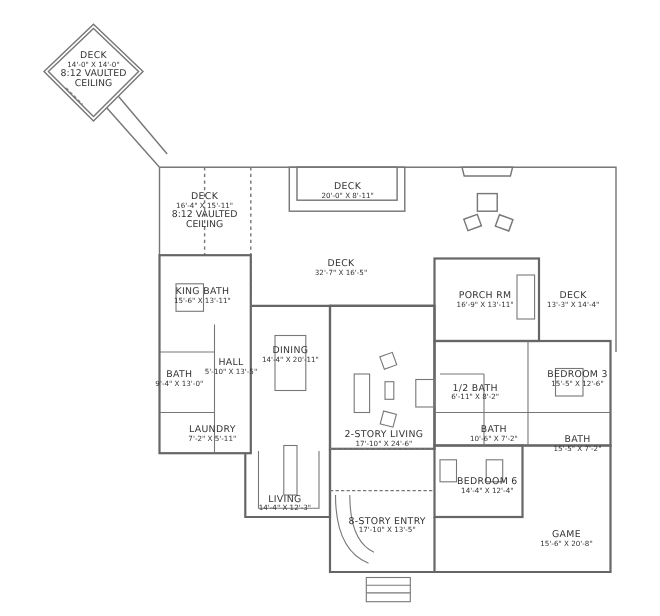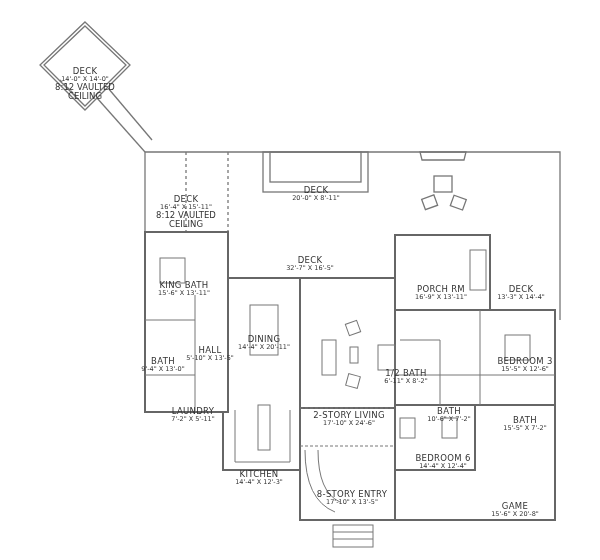--- a/index.html
+++ b/index.html
@@ -1,19 +1,19 @@
 <!DOCTYPE html>
 <html><head>
 <meta charset="utf-8">
 <style>
   html,body{margin:0;padding:0;background:#fff;}
   body{width:600px;height:560px;position:relative;overflow:hidden;font-family:"DejaVu Sans",sans-serif;}
   svg{position:absolute;left:0;top:0;}
   .lbl{position:absolute;text-align:center;color:#333;line-height:1.05;white-space:nowrap;transform:translateX(-50%);}
-  .lbl .n{font-size:8.5px;letter-spacing:0.3px;display:block;margin-top:20px;}
+  .lbl .n{font-size:8.5px;letter-spacing:0.3px;display:block;}
   .lbl .d{font-size:6.5px;display:block;}
   .lbl .x{font-size:8.5px;display:block;}
 </style>
 </head>
 <body>
 
 <svg width="600" height="560" viewBox="0 0 600 560" fill="none" stroke="#777" stroke-width="1.3">
 
   <g>
     <polygon points="85,22 130,65 85,110 40,65"></polygon>
@@ -142,42 +142,42 @@
   <span class="d">14'-4" X 20'-11"</span>
 </div>
 <div class="lbl" style="left:193px;top:387px">
   <span class="n">LAUNDRY</span>
   <span class="d">7'-2" X 5'-11"</span>
 </div>
 <div class="lbl" style="left:349px;top:391px">
   <span class="n">2-STORY LIVING</span>
   <span class="d">17'-10" X 24'-6"</span>
 </div>
-<div class="lbl" style="left:406px;top:349px">
+<div class="lbl" style="left:432px;top:349px">
   <span class="n">1/2 BATH</span>
   <span class="d">6'-11" X 8'-2"</span>
 </div>
 <div class="lbl" style="left:525px;top:337px">
   <span class="n">BEDROOM 3</span>
   <span class="d">15'-5" X 12'-6"</span>
 </div>
 <div class="lbl" style="left:449px;top:387px">
   <span class="n">BATH</span>
   <span class="d">10'-6" X 7'-2"</span>
 </div>
 <div class="lbl" style="left:525px;top:396px">
   <span class="n">BATH</span>
   <span class="d">15'-5" X 7'-2"</span>
 </div>
 <div class="lbl" style="left:443px;top:434px">
   <span class="n">BEDROOM 6</span>
   <span class="d">14'-4" X 12'-4"</span>
 </div>
 <div class="lbl" style="left:259px;top:450px">
-  <span class="n">KITCHEN</span>
+  <span class="n">LIVING</span>
   <span class="d">14'-4" X 12'-3"</span>
 </div>
 <div class="lbl" style="left:352px;top:470px">
   <span class="n">8-STORY ENTRY</span>
   <span class="d">17'-10" X 13'-5"</span>
 </div>
 <div class="lbl" style="left:515px;top:482px">
   <span class="n">GAME</span>
   <span class="d">15'-6" X 20'-8"</span>
 </div>

